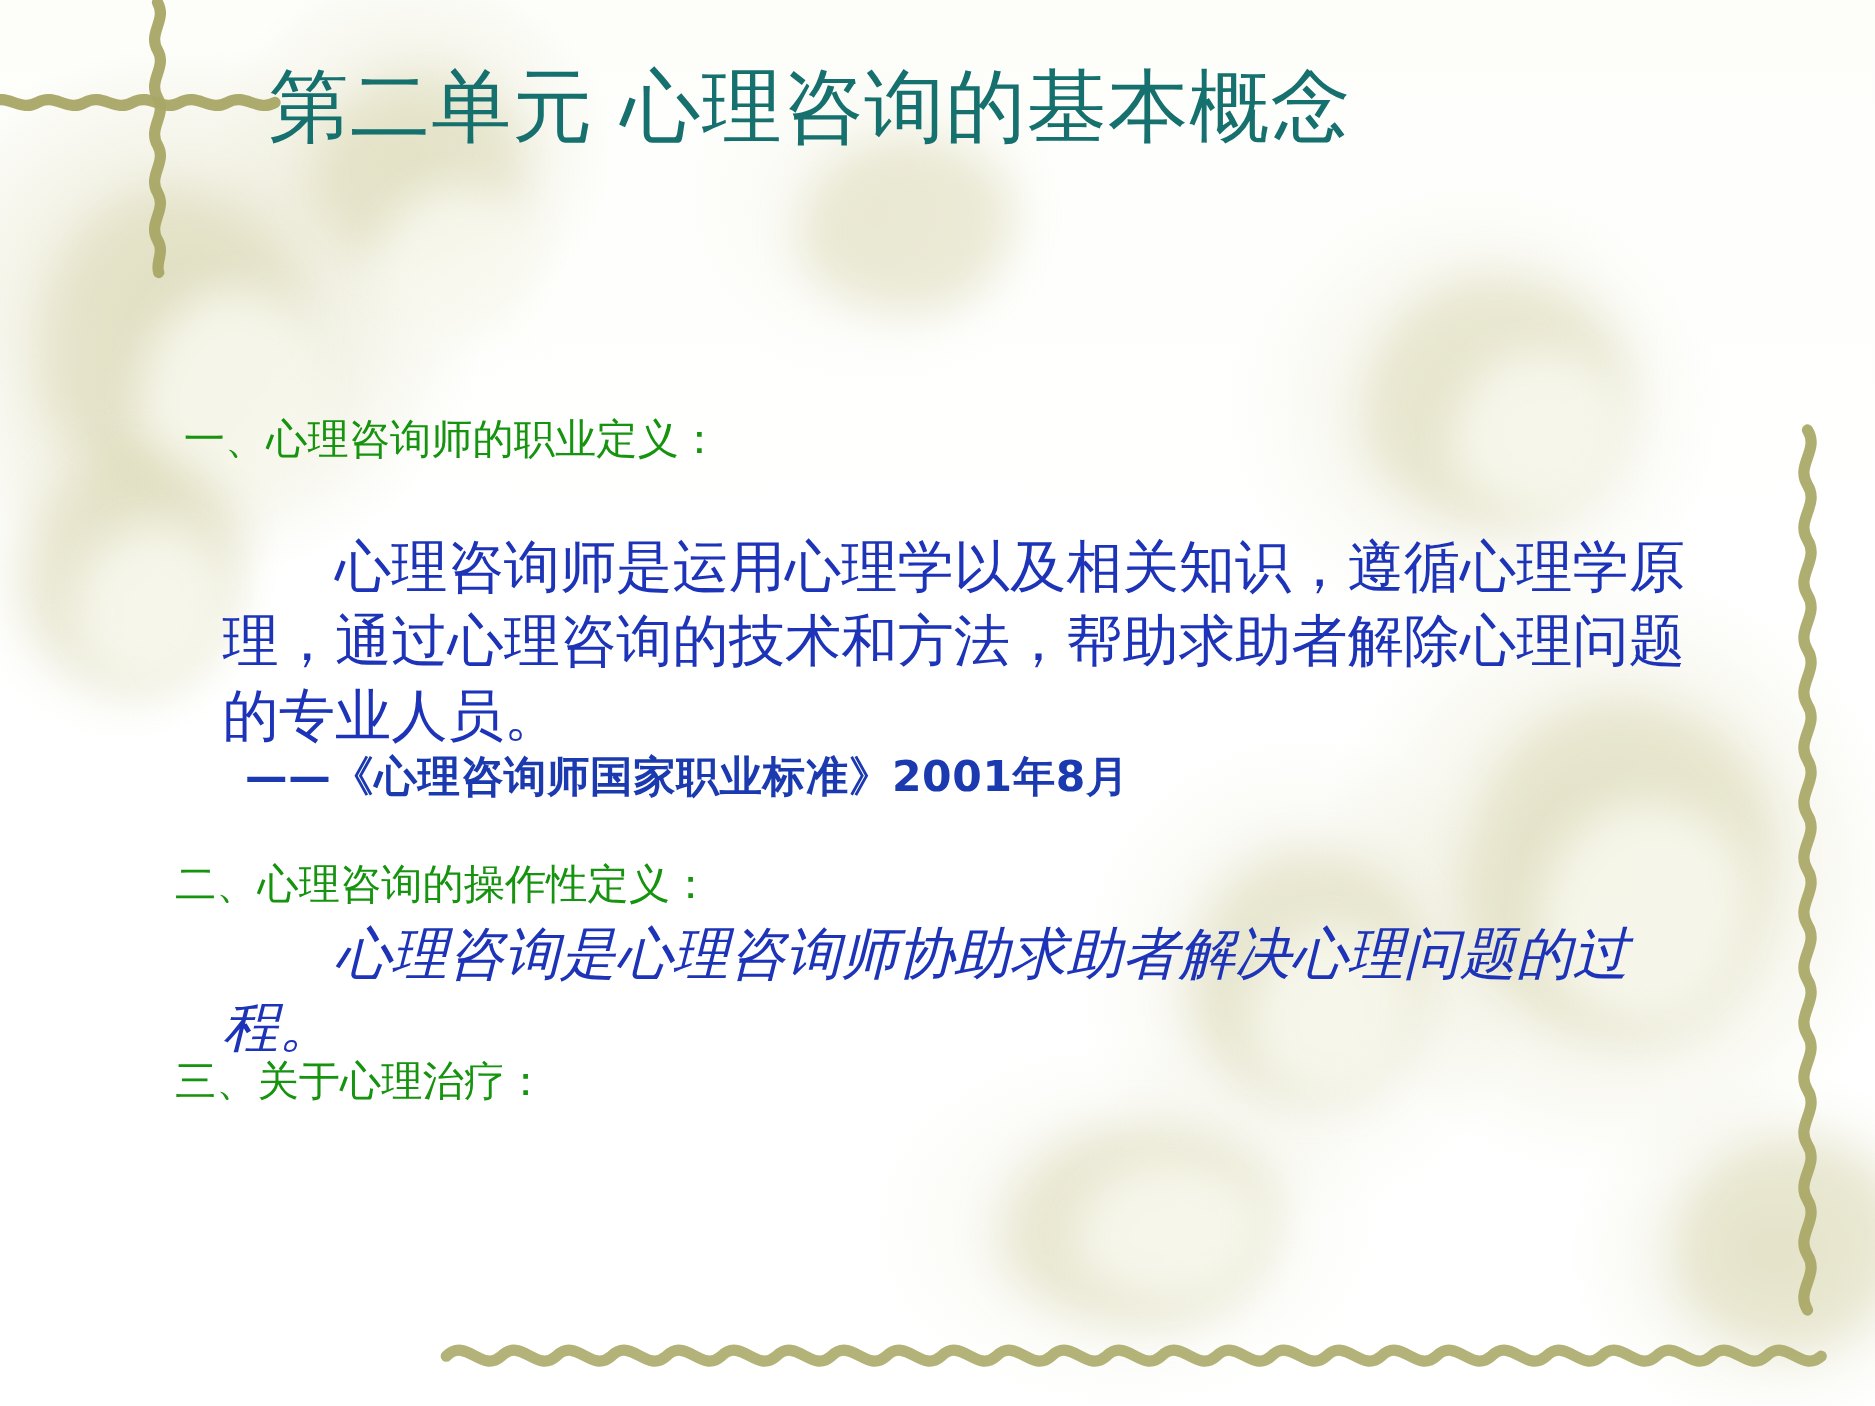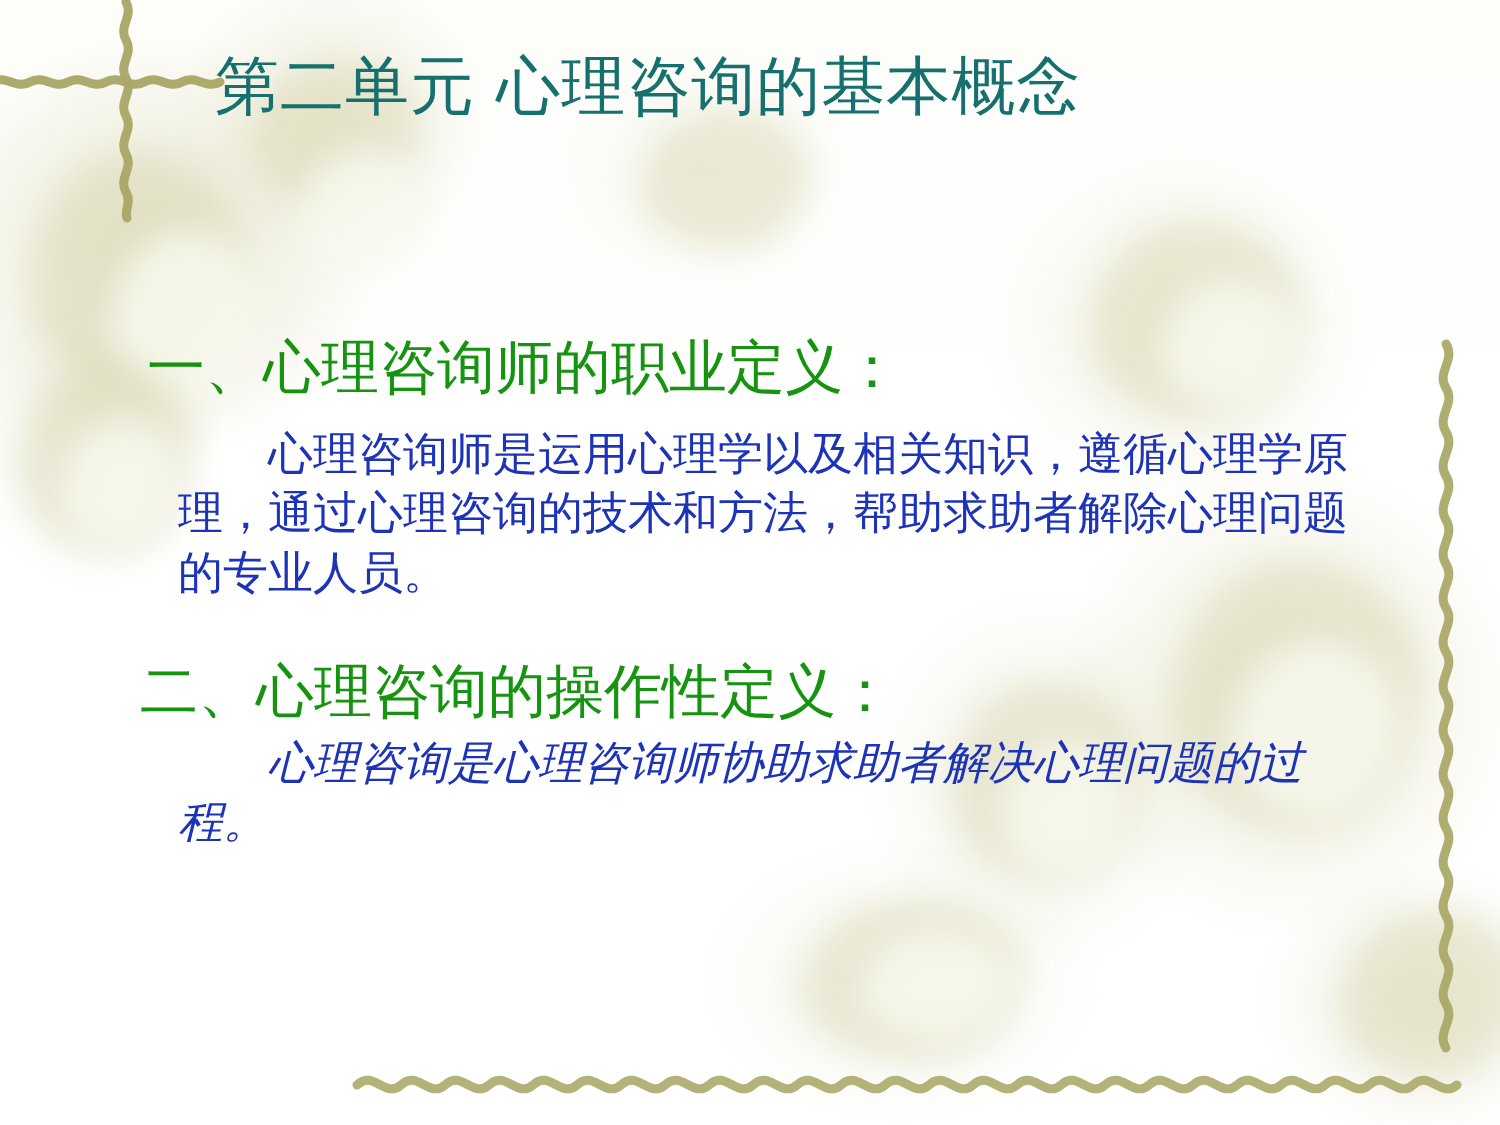--- a/index.html
+++ b/index.html
@@ -63,28 +63,28 @@
     font-family: "DejaVu Serif", "Liberation Serif", serif;
     font-size: 64px;
     line-height: 1.08;
     color: #15706e;
     letter-spacing: 1px;
     white-space: nowrap;
   }
 
   .heading {
     position: absolute;
-    font-family: Liberation Serif, serif;
-    font-size: 58px;
+    font-family: Liberation Mono, monospace;
+    font-size: 33px;
     line-height: 1.1;
     color: #16930f;
     white-space: nowrap;
   }
   .heading-1 { left: 147px; top: 336px; }
-  .heading-2 { left: 140px; top: 660px; }
+  .heading-2 { left: 140px; top: 692px; }
   .heading-3 { left: 140px; top: 850px; }
 
   .para {
     position: absolute;
     font-family: "DejaVu Serif", "Liberation Serif", serif;
     font-size: 45px;
     line-height: 1.32;
     color: #1d33b8;
     text-indent: 2em;
     width: 1180px;
@@ -178,20 +178,22 @@
                M1058 30 C1074 14 1086 44 1102 30" fill="none" stroke="#a8a765" stroke-width="9" stroke-linecap="round" stroke-linejoin="round" opacity="0.88"></path>
     </svg>
   </div>
 
   <div class="title">第二单元 心理咨询的基本概念</div>
 
   <div class="heading heading-1">一、心理咨询师的职业定义：</div>
 
   <div class="para para-1">心理咨询师是运用心理学以及相关知识，遵循心理学原理，通过心理咨询的技术和方法，帮助求助者解除心理问题的专业人员。</div>
 
+  <div class="citation">——《心理咨询师国家职业标准》2001年8月</div>
 
   <div class="heading heading-2">二、心理咨询的操作性定义：</div>
 
   <div class="para para-2">心理咨询是心理咨询师协助求助者解决心理问题的过程。</div>
 
+  <div class="heading heading-3">三、关于心理治疗：</div>
 
 
 </div>
 
 </body></html>

